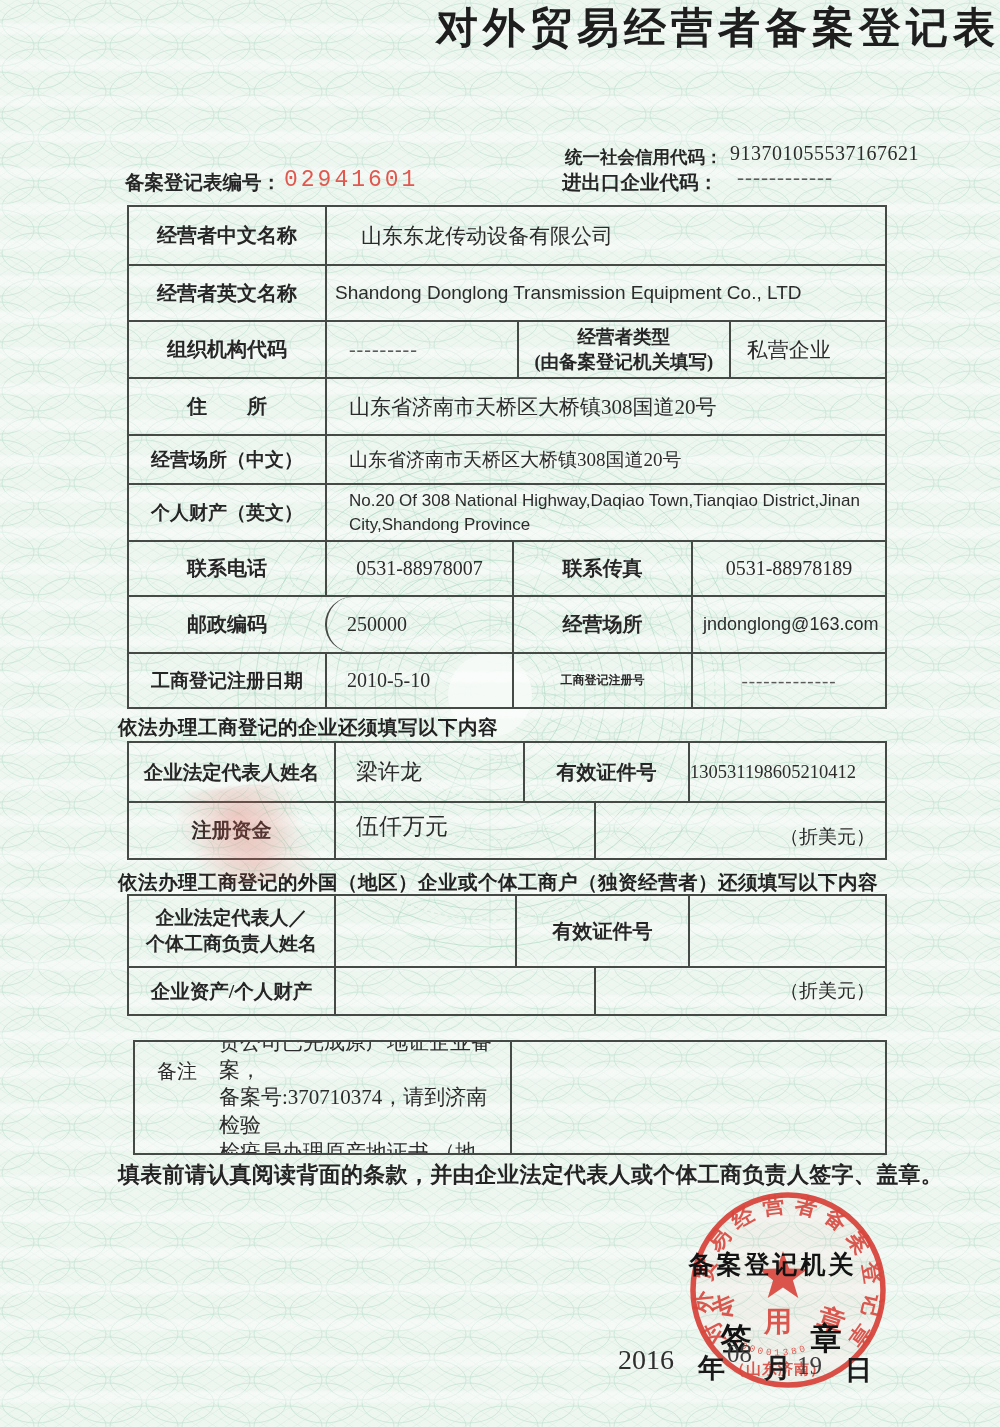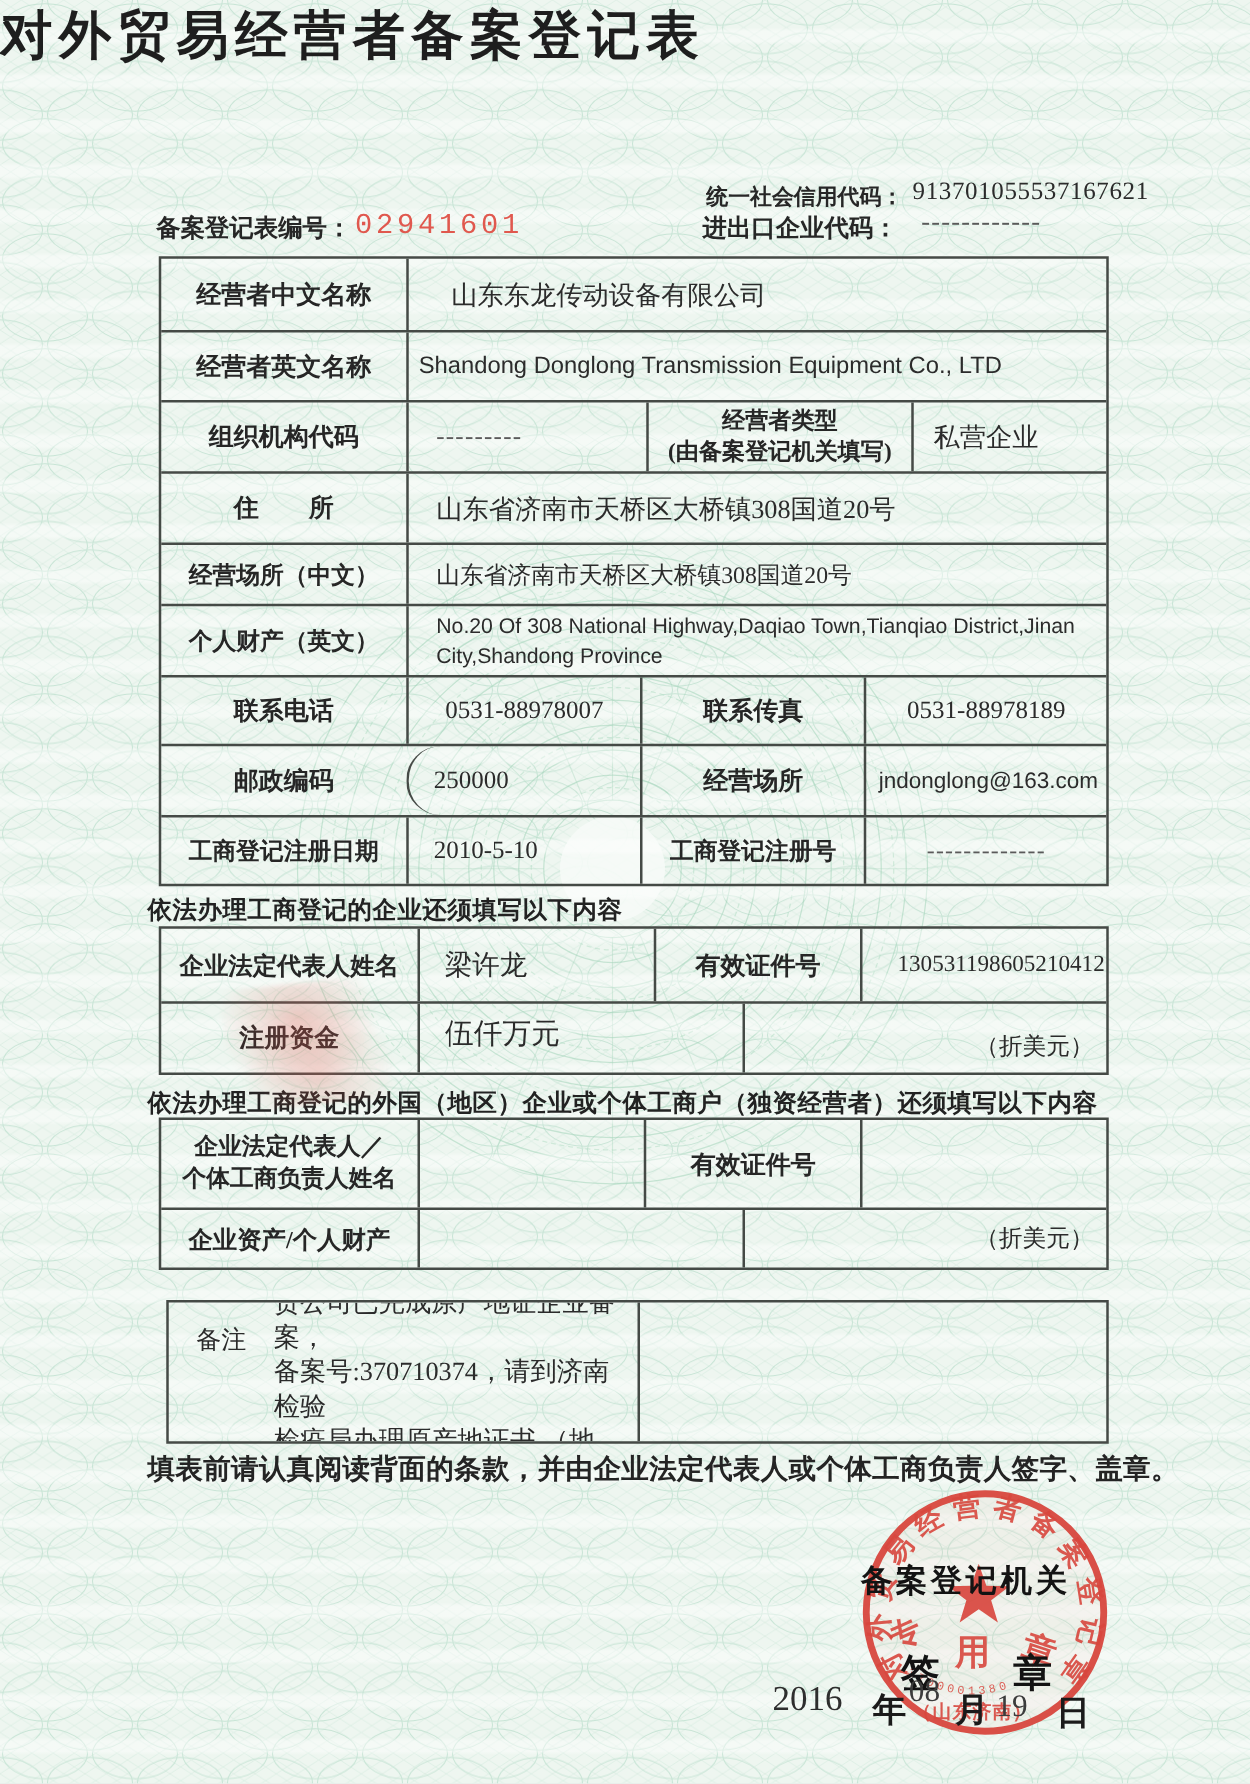--- a/index.html
+++ b/index.html
@@ -4,21 +4,21 @@
 <style>
   html,body{margin:0;padding:0;background:#d8d8d8;}
   .sheet{position:relative;width:1000px;height:1427px;overflow:hidden;background:#eef6f0;
          font-family:"Liberation Serif","DejaVu Serif",serif;color:#2b2b2b;}
   .bg-svg{position:absolute;left:0;top:0;z-index:0;}
   .bands{position:absolute;inset:0;z-index:1;pointer-events:none;
          background:repeating-linear-gradient(180deg,rgba(255,255,255,0) 0 22px,rgba(255,255,255,.42) 25px 33px,rgba(255,255,255,0) 36px);}
   .content{position:absolute;inset:0;z-index:2;}
   .abs{position:absolute;}
   .hei{font-family:"Liberation Sans","DejaVu Sans",sans-serif;}
-  .title{left:0;top:90;width:1000px;text-align:left;font-size:42px;font-weight:800;letter-spacing:5px;color:#1e1e1e;}
+  .title{left:0;top:90;width:1000px;text-align:right;font-size:42px;font-weight:800;letter-spacing:5px;color:#1e1e1e;}
   .lbl{font-weight:700;color:#262626;}
   .red-no{color:#e0584e;font-family:"Liberation Mono","DejaVu Sans Mono",monospace;font-size:23px;letter-spacing:3px;}
   .dashes{color:#5a5a5a;letter-spacing:1px;}
   .tbl{position:absolute;border:2px solid #454a46;box-sizing:border-box;background:rgba(255,255,255,0.0);}
   .row{display:flex;box-sizing:border-box;border-top:2px solid #454a46;}
   .row.first{border-top:none;}
   .cell{box-sizing:border-box;border-left:2px solid #454a46;display:flex;align-items:center;justify-content:center;
         text-align:center;font-size:20px;padding:2px 8px;overflow:hidden;}
   .cell.nol{border-left:none;}
   .cell.left{justify-content:flex-start;text-align:left;}
@@ -149,32 +149,32 @@
       </div>
       <div class="row" style="height:57px;">
         <div class="cell nol lbl" style="width:197px;">邮政编码</div>
         <div class="cell left" style="width:188px;padding-left:20px;font-size:20px;border-radius:27px;">250000</div>
         <div class="cell lbl" style="width:180px;">经营场所</div>
         <div class="cell left sans-val" style="width:195px;padding-left:10px;font-size:18px;">jndonglong@163.com</div>
       </div>
       <div class="row" style="height:55px;">
         <div class="cell nol lbl" style="width:197px;font-size:19px;">工商登记注册日期</div>
         <div class="cell left" style="width:188px;padding-left:20px;font-size:20px;">2010-5-10</div>
-        <div class="cell lbl" style="width:180px;font-size:19px;font-family:Liberation Mono, monospace;">工商登记注册号</div>
+        <div class="cell lbl" style="width:180px;font-size:12px;font-family:Liberation Mono, monospace;">工商登记注册号</div>
         <div class="cell dashes" style="width:195px;font-size:19px;">-------------</div>
       </div>
     </div>
 
     <div class="abs sec-head hei" style="left:118px;top:714px;">依法办理工商登记的企业还须填写以下内容</div>
     <div class="tbl" style="left:127px;top:741px;width:760px;">
       <div class="row first" style="height:58px;">
         <div class="cell nol lbl" style="width:206px;font-size:19.5px;">企业法定代表人姓名</div>
         <div class="cell left" style="width:190px;padding-left:20px;font-size:22px;">梁许龙</div>
         <div class="cell lbl" style="width:166px;">有效证件号</div>
-        <div class="cell left" style="width:198px;padding-left:28px;font-size:18.5px;">130531198605210412</div>
+        <div class="cell left" style="width:198px;padding-left:0;font-size:18.5px;">130531198605210412</div>
       </div>
       <div class="row" style="height:57px;">
         <div class="cell nol lbl" style="width:206px;">注册资金</div>
         <div class="cell left" style="width:261px;padding-left:20px;font-size:23px;align-items:flex-start;padding-top:8px;">伍仟万元</div>
         <div class="cell right" style="width:293px;padding-right:10px;font-size:19px;align-items:flex-end;padding-bottom:8px;">（折美元）</div>
       </div>
     </div>
 
     <div class="abs sec-head hei" style="left:118px;top:869px;">依法办理工商登记的外国（地区）企业或个体工商户（独资经营者）还须填写以下内容</div>
     <div class="tbl" style="left:127px;top:894px;width:760px;">

